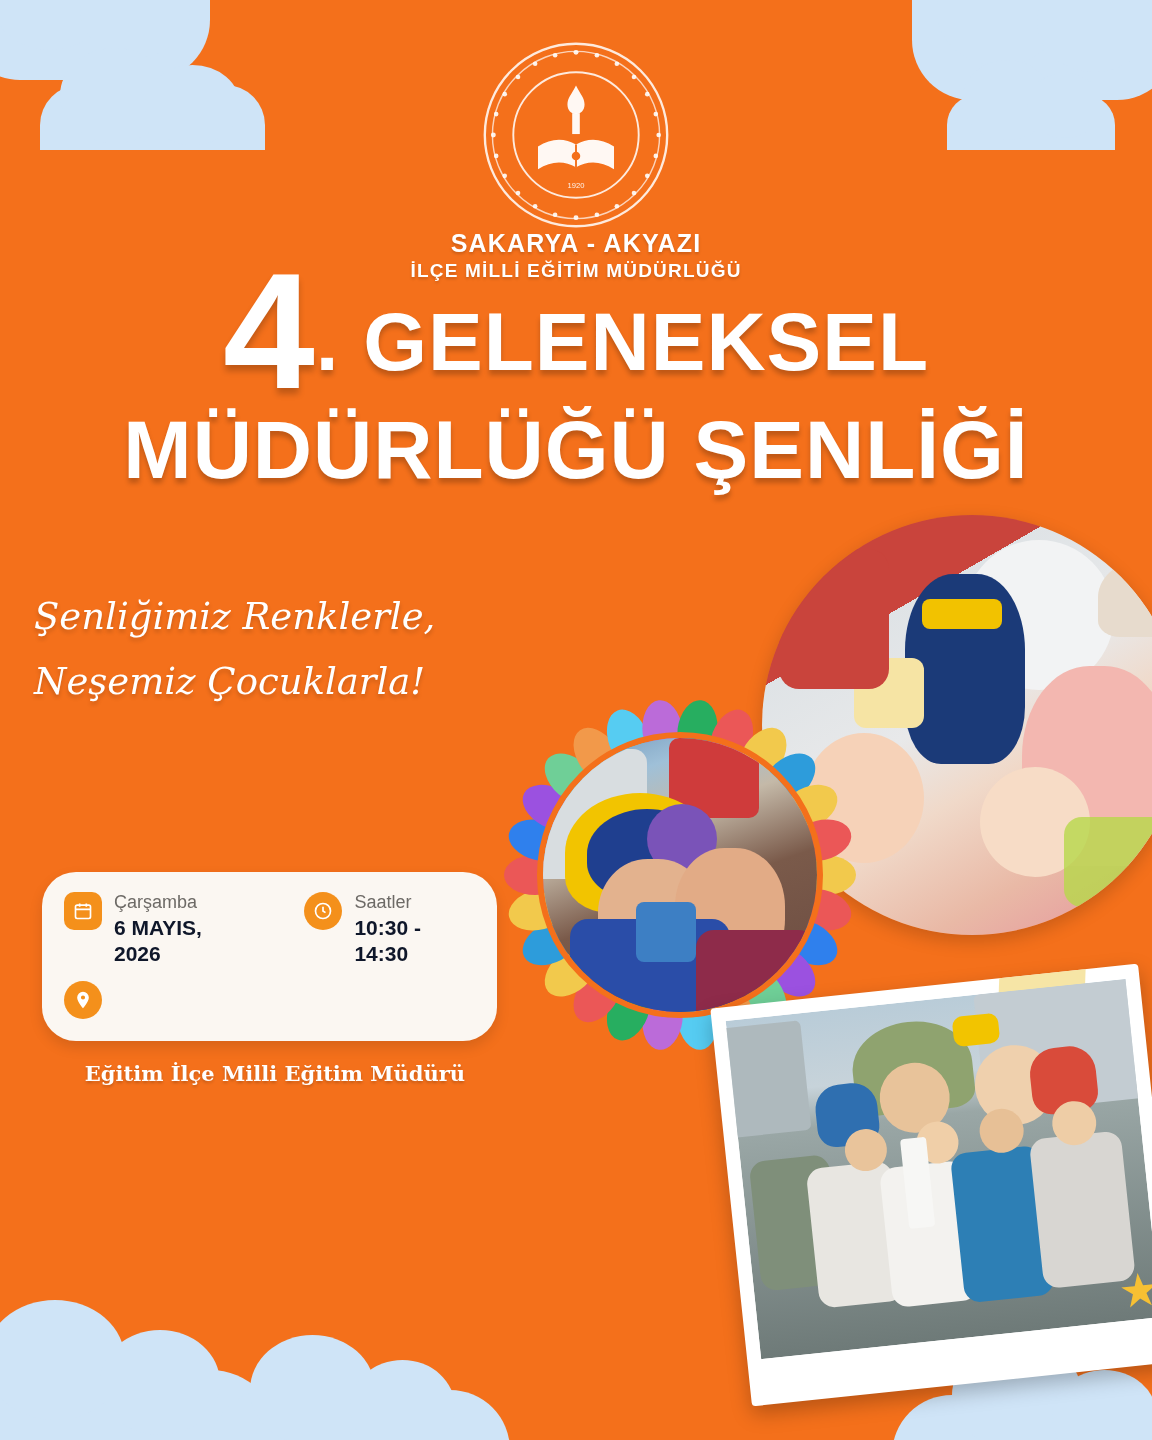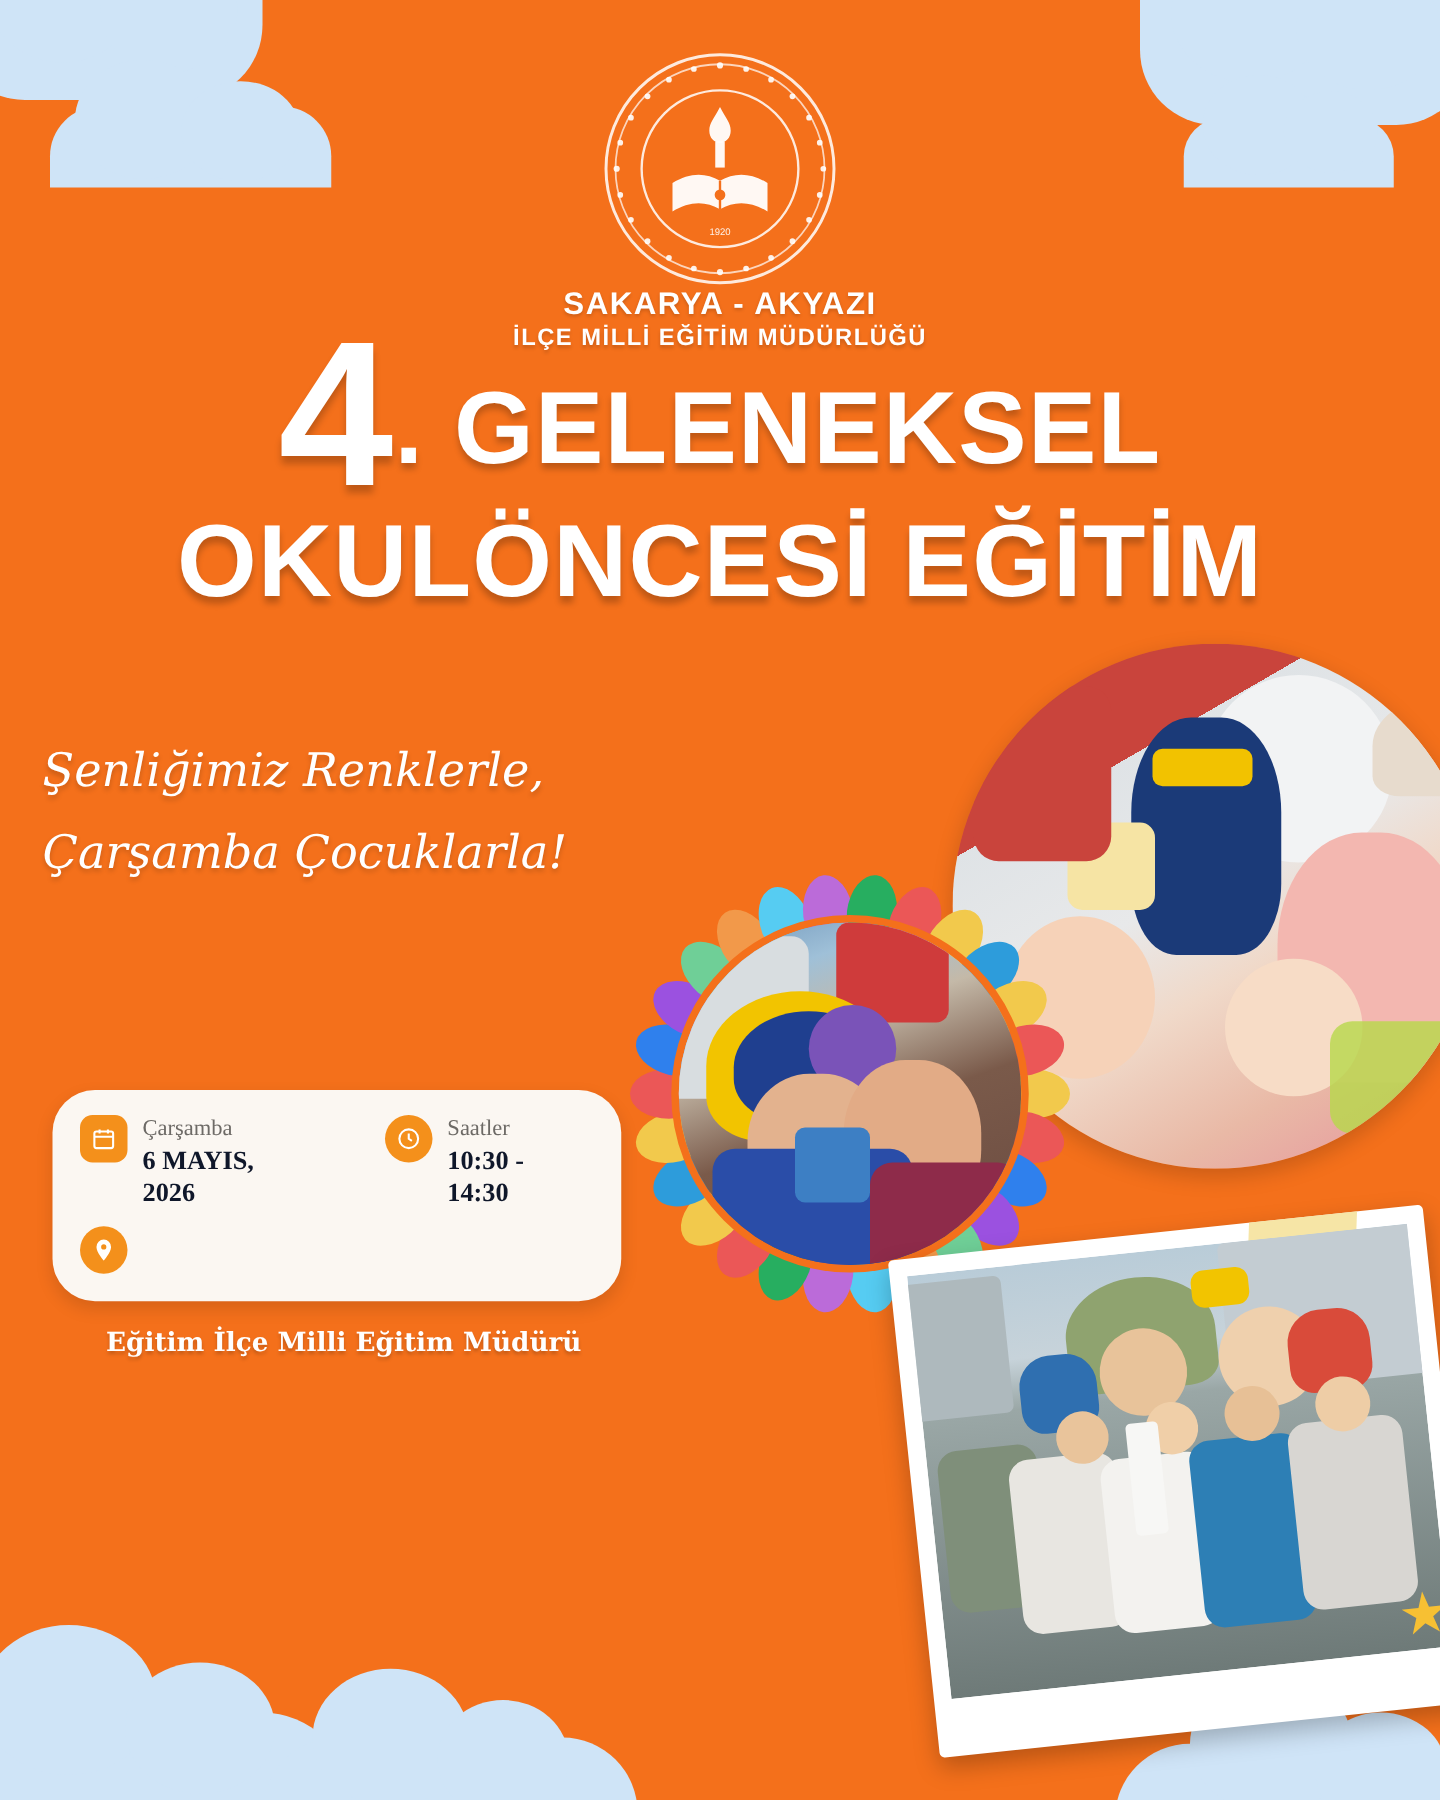--- a/index.html
+++ b/index.html
@@ -128,21 +128,21 @@
   #info-card {
     position: absolute;
     left: 42px;
     top: 872px;
     width: 455px;
     background: #FBF7F2;
     border-radius: 34px;
     padding: 20px 24px 22px 22px;
     box-shadow: 0 6px 14px rgba(0,0,0,.12);
   }
-  .info-row { display: flex; align-items: flex-end; font-family: Liberation Serif, serif; }
+  .info-row { display: flex; align-items: flex-end; }
   .info-row + .info-row { margin-top: 14px; }
   .info-item { display: flex; align-items: flex-start; }
   .ic {
     width: 38px; height: 38px;
     border-radius: 10px;
     background: #F4901B;
     color: #fff;
     display: flex; align-items: center; justify-content: center;
     flex: none;
     margin-right: 12px;
@@ -328,26 +328,26 @@
 
   <div class="org">
     <div class="l1">SAKARYA - AKYAZI</div>
     <div class="l2">İLÇE MİLLİ EĞİTİM MÜDÜRLÜĞÜ</div>
   </div>
 
   <div class="title-wrap">
     <div class="title-line1">
       <span class="big-four">4</span><span>. GELENEKSEL</span>
     </div>
-    <div class="title-line2">OKULÖNCESİ EĞİTİM</div>
+    <div class="title-line2">MÜDÜRLÜĞÜ ŞENLİĞİ</div>
   </div>
 
   <div class="slogan">
     <div>Şenliğimiz Renklerle,</div>
-    <div>Çarşamba Çocuklarla!</div>
+    <div>Neşemiz Çocuklarla!</div>
   </div>
 
   <div class="photo" id="photo-top-right">
     <div class="ph" style="background:linear-gradient(150deg,#c9443c 0%,#c9443c 26%,#dfe3e6 26%,#e8e9ea 46%,#f0d9c9 60%,#e9b9a6 78%,#e58e9b 100%);">
       <div class="blob" style="left:48%;top:6%;width:150px;height:150px;background:#f2f3f4;"></div>
       <div class="blob" style="left:34%;top:14%;width:120px;height:190px;background:#1b3a78;border-radius:40% 40% 30% 30%;"></div>
       <div class="blob" style="left:38%;top:20%;width:80px;height:30px;background:#f2c200;border-radius:8px;"></div>
       <div class="blob" style="left:62%;top:36%;width:150px;height:200px;background:#f3b7b0;border-radius:45% 45% 30% 30%;"></div>
       <div class="blob" style="left:10%;top:52%;width:120px;height:130px;background:#f6d2b8;"></div>
       <div class="blob" style="left:52%;top:60%;width:110px;height:110px;background:#f7dcc6;"></div>

